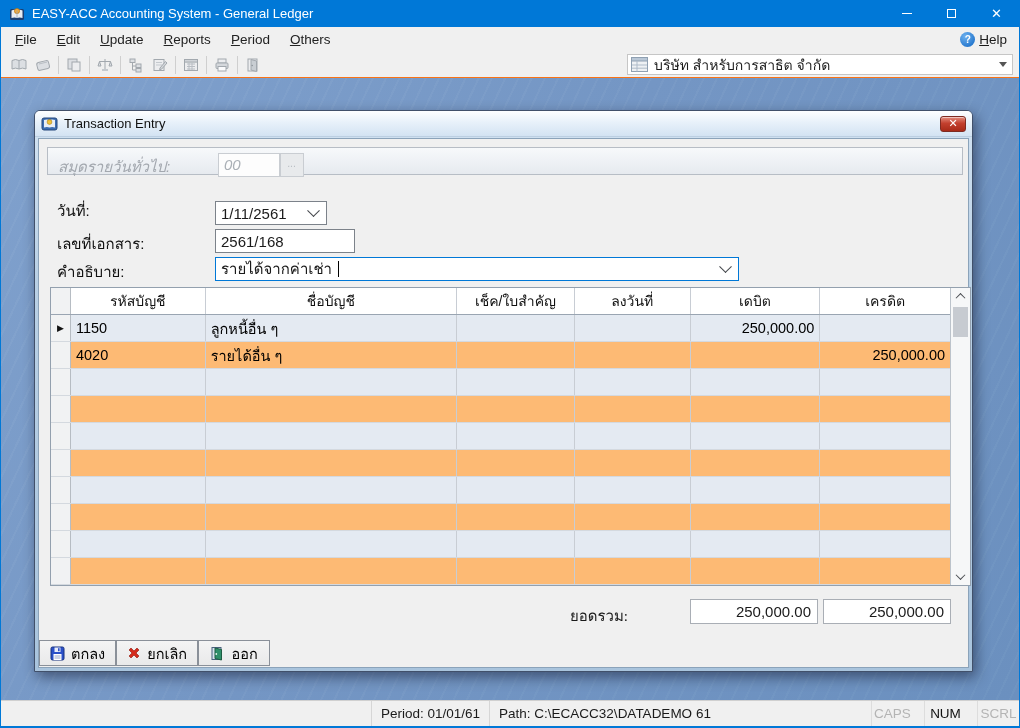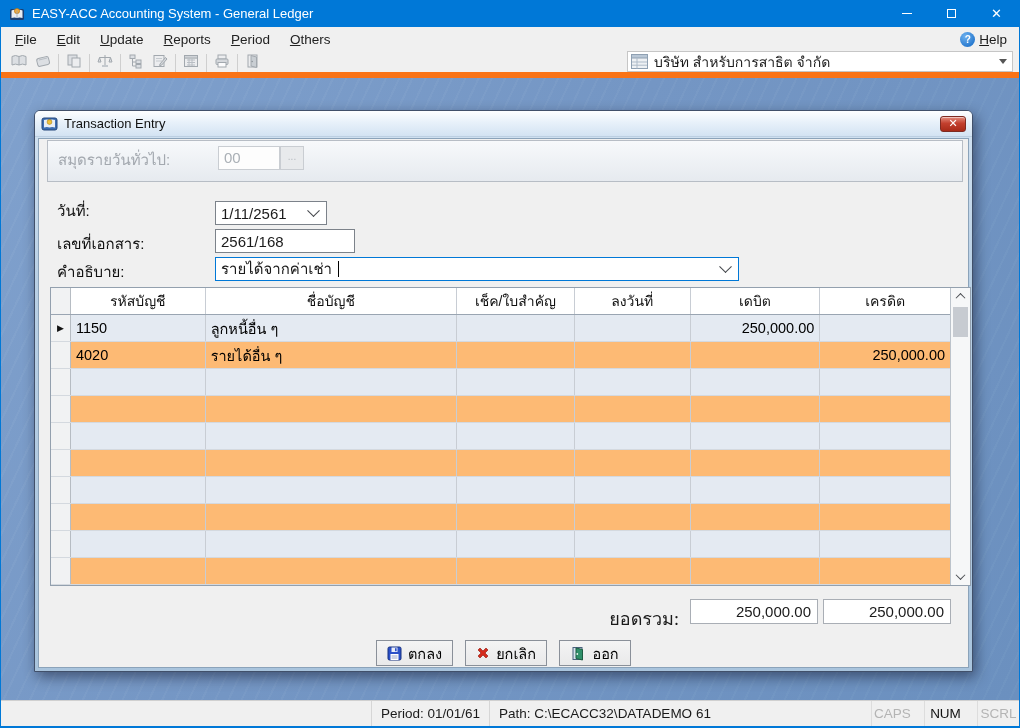--- a/index.html
+++ b/index.html
@@ -22,21 +22,21 @@
   
   .menubar { height:25px; background:#f0f0f0; display:flex; align-items:center; padding:0 4px; }
   .menu-items { display:flex; height:100%; }
   .menu-item { padding:0 10px; display:flex; align-items:center; font-size:13.5px; color:#222; cursor:default; }
   .help-zone { margin-left:auto; display:flex; align-items:center; gap:4px; padding-right:8px; }
   .help-icon { width:15px; height:15px; border-radius:50%; background:radial-gradient(circle at 35% 30%, #6db1ef, #2a7bd0 70%);
                color:#fff; font-size:10px; font-weight:bold; display:flex; align-items:center; justify-content:center; }
   .help-label { font-size:13.5px; }
 
   
-  .toolbar { height:26px; background:#f0f0f0; display:flex; align-items:flex-end; padding:0 6px; border-bottom:6px solid #f97316; }
+  .toolbar { height:26px; background:#f0f0f0; display:flex; align-items:center; padding:0 6px; border-bottom:1px solid #f97316; }
   .tb-icon { width:24px; height:22px; display:flex; align-items:center; justify-content:center; }
   .tb-sep { width:1px; height:18px; background:#cfcfcf; margin:0 3px; }
   .company-combo { margin-left:auto; width:386px; height:21px; background:#fff; border:1px solid #c6c6c6;
                    display:flex; align-items:center; padding:0 2px 0 3px; }
   .company-combo .cicon { width:17px; height:15px; margin-right:6px; flex:0 0 auto; }
   .company-combo .ctext { flex:1; font-size:14px; white-space:nowrap; overflow:hidden; }
   .combo-arrow-s { width:0; height:0; border-left:4px solid transparent; border-right:4px solid transparent;
                    border-top:5px solid #555; margin-right:3px; }
 
   
@@ -57,22 +57,22 @@
   .dlg-titlebar .dicon { width:17px; height:16px; margin-right:6px; flex:0 0 auto; }
   .dlg-titlebar .dtitle { font-size:13px; color:#111; flex:1; }
   .dlg-close { width:26px; height:16px; border-radius:3px; border:1px solid #7e2b22;
             background:linear-gradient(180deg,#e48d7e 0%, #c3402e 45%, #a82a18 100%);
             color:#fff; display:flex; align-items:center; justify-content:center; font-size:11px; font-weight:bold;
             box-shadow:inset 0 1px 0 rgba(255,255,255,.5); }
   .dlg-content { position:absolute; left:3px; right:3px; top:27px; bottom:3px;
             background:#f0f0f0; border:1px solid #8ba3ba; }
 
   
-  .journal-band { position:absolute; left:8px; top:1px; width:916px; height:42px;
-            border:1px solid #b7bdc5; background:linear-gradient(180deg,#f7f9fb 0%, #e6eaef 100%); }
+  .journal-band { position:absolute; left:8px; top:8px; width:916px; height:28px;
+            border:1px solid #b7bdc5; background:linear-gradient(180deg,#f7f9fb 0%, #e6eaef 100%);font-style:italic; }
   .journal-label { position:absolute; left:10px; top:7px; font-size:15px; color:#a3a8af; }
   .journal-value { position:absolute; left:170px; top:5px; width:62px; height:24px; background:#fdfdfd;
             border:1px solid #c9cdd2; color:#aab0b6; font-size:15px; padding:2px 5px; }
   .journal-browse { position:absolute; left:232px; top:5px; width:24px; height:24px; background:#e8eaec;
             border:1px solid #c9cdd2; color:#b7bcc1; font-size:10px; text-align:center; line-height:20px; }
 
   
   .f-label { position:absolute; left:18px; font-size:15px; color:#111; }
   .field { position:absolute; background:#fff; height:24px; display:flex; align-items:center; }
   .field .ftext { flex:1; font-size:15px; padding:0 5px; white-space:nowrap; overflow:hidden; }
@@ -101,28 +101,28 @@
   
   .sb { position:absolute; right:0; top:0; bottom:0; width:20px; background:#f6f7f8; border-left:1px solid #bcc3cb; }
   .sb-btn { position:absolute; left:0; width:100%; height:17px; display:flex; align-items:center; justify-content:center; }
   .sb-up { top:0; } .sb-down { bottom:0; }
   .sb-chev { width:7px; height:7px; border-right:1.6px solid #4a4d52; border-bottom:1.6px solid #4a4d52; }
   .sb-up .sb-chev { transform:rotate(-135deg) translate(-1px,-1px); }
   .sb-down .sb-chev { transform:rotate(45deg) translate(-1px,-1px); }
   .sb-thumb { position:absolute; left:2px; right:2px; top:19px; height:30px; background:#c7cbd1; }
 
   
-  .totals-label { position:absolute; left:480px; top:465px; width:160px; text-align:right; font-size:18px;font-family:Liberation Serif, serif; }
+  .totals-label { position:absolute; left:480px; top:465px; width:160px; text-align:center; font-size:15px;font-family:Liberation Serif, serif; }
   .total-box { position:absolute; top:460px; height:25px; background:#fff; border:1px solid #a9aeb5;
                font-size:15px; display:flex; align-items:center; justify-content:flex-end; padding:0 6px; }
   .total-debit { left:651px; width:128px; }
   .total-credit { left:784px; width:128px; }
 
   
-  .btn-row { position:absolute; left:0; right:0; top:501px; display:flex; justify-content:center; gap:12px; }
+  .btn-row { position:absolute; left:0; right:0; top:501px; display:flex; }
   .dlg-btn { height:26px; min-width:72px; padding:0 10px; background:linear-gradient(180deg,#f4f4f4,#e9e9ea);
              border:1px solid #8a9099; display:flex; align-items:center; justify-content:center; gap:6px;
              font-size:14.5px; color:#000; }
   .dlg-btn svg { flex:0 0 auto; }
 
   
   .statusbar { height:26px; background:#f0f0f0; border-top:1px solid #d0d0d0; display:flex; align-items:center; font-size:13.5px; }
   .window::after { content:""; position:absolute; left:0; right:0; bottom:0; height:2px; background:#0078d7; }
   .sb-sec { height:100%; display:flex; align-items:center; padding:4px 9px; border-right:1px solid #d6d6d6; white-space:nowrap; }
   .sb-sp { width:371px; }

